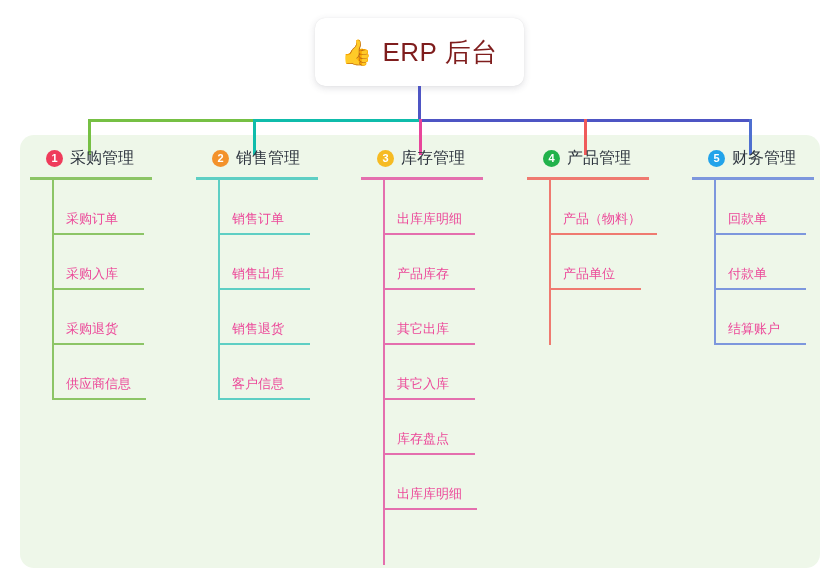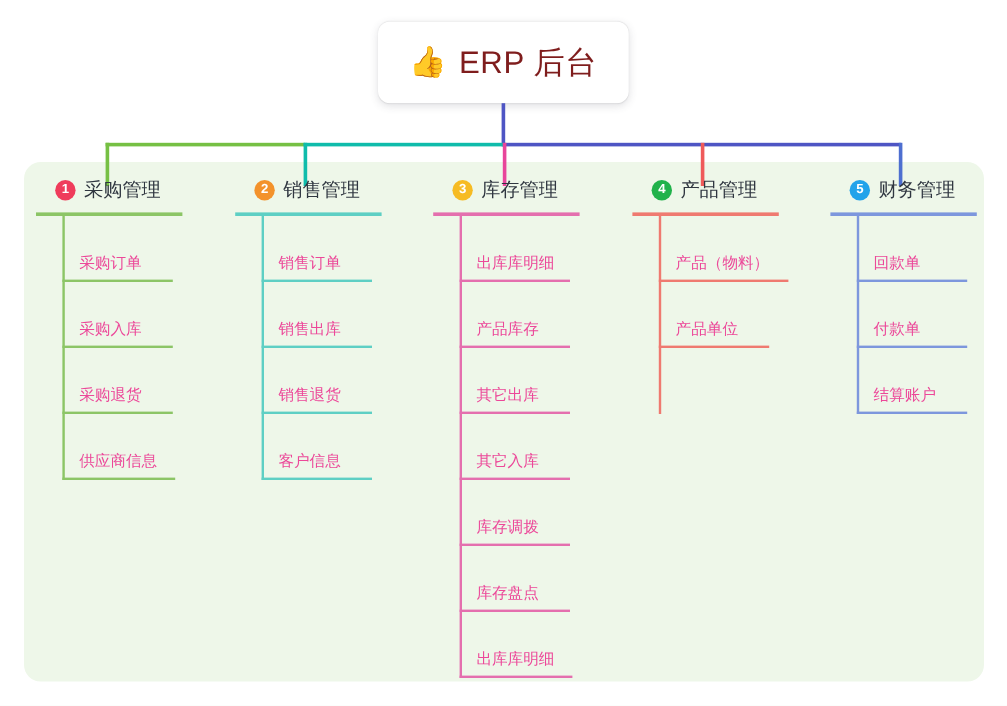--- a/index.html
+++ b/index.html
@@ -171,24 +171,20 @@
           </div>
           <div class="leaf">
             <span class="leaf-text">其它出库</span>
             <div class="leaf-rule" style="background: rgb(228, 111, 174); width: 92px;"></div>
           </div>
           <div class="leaf">
             <span class="leaf-text">其它入库</span>
             <div class="leaf-rule" style="background: rgb(228, 111, 174); width: 92px;"></div>
           </div>
           <div class="leaf">
-            <span class="leaf-text">库存调拨</span>
-            <div class="leaf-rule" style="background: rgb(228, 111, 174); width: 92px;"></div>
-          </div>
-          <div class="leaf">
             <span class="leaf-text">库存盘点</span>
             <div class="leaf-rule" style="background: rgb(228, 111, 174); width: 92px;"></div>
           </div>
           <div class="leaf">
             <span class="leaf-text">出库库明细</span>
             <div class="leaf-rule" style="background: rgb(228, 111, 174); width: 94px;"></div>
           </div>
         </div>
       </div>
       <div class="col" style="left: 527px; top: 145px; width: 160px;">

